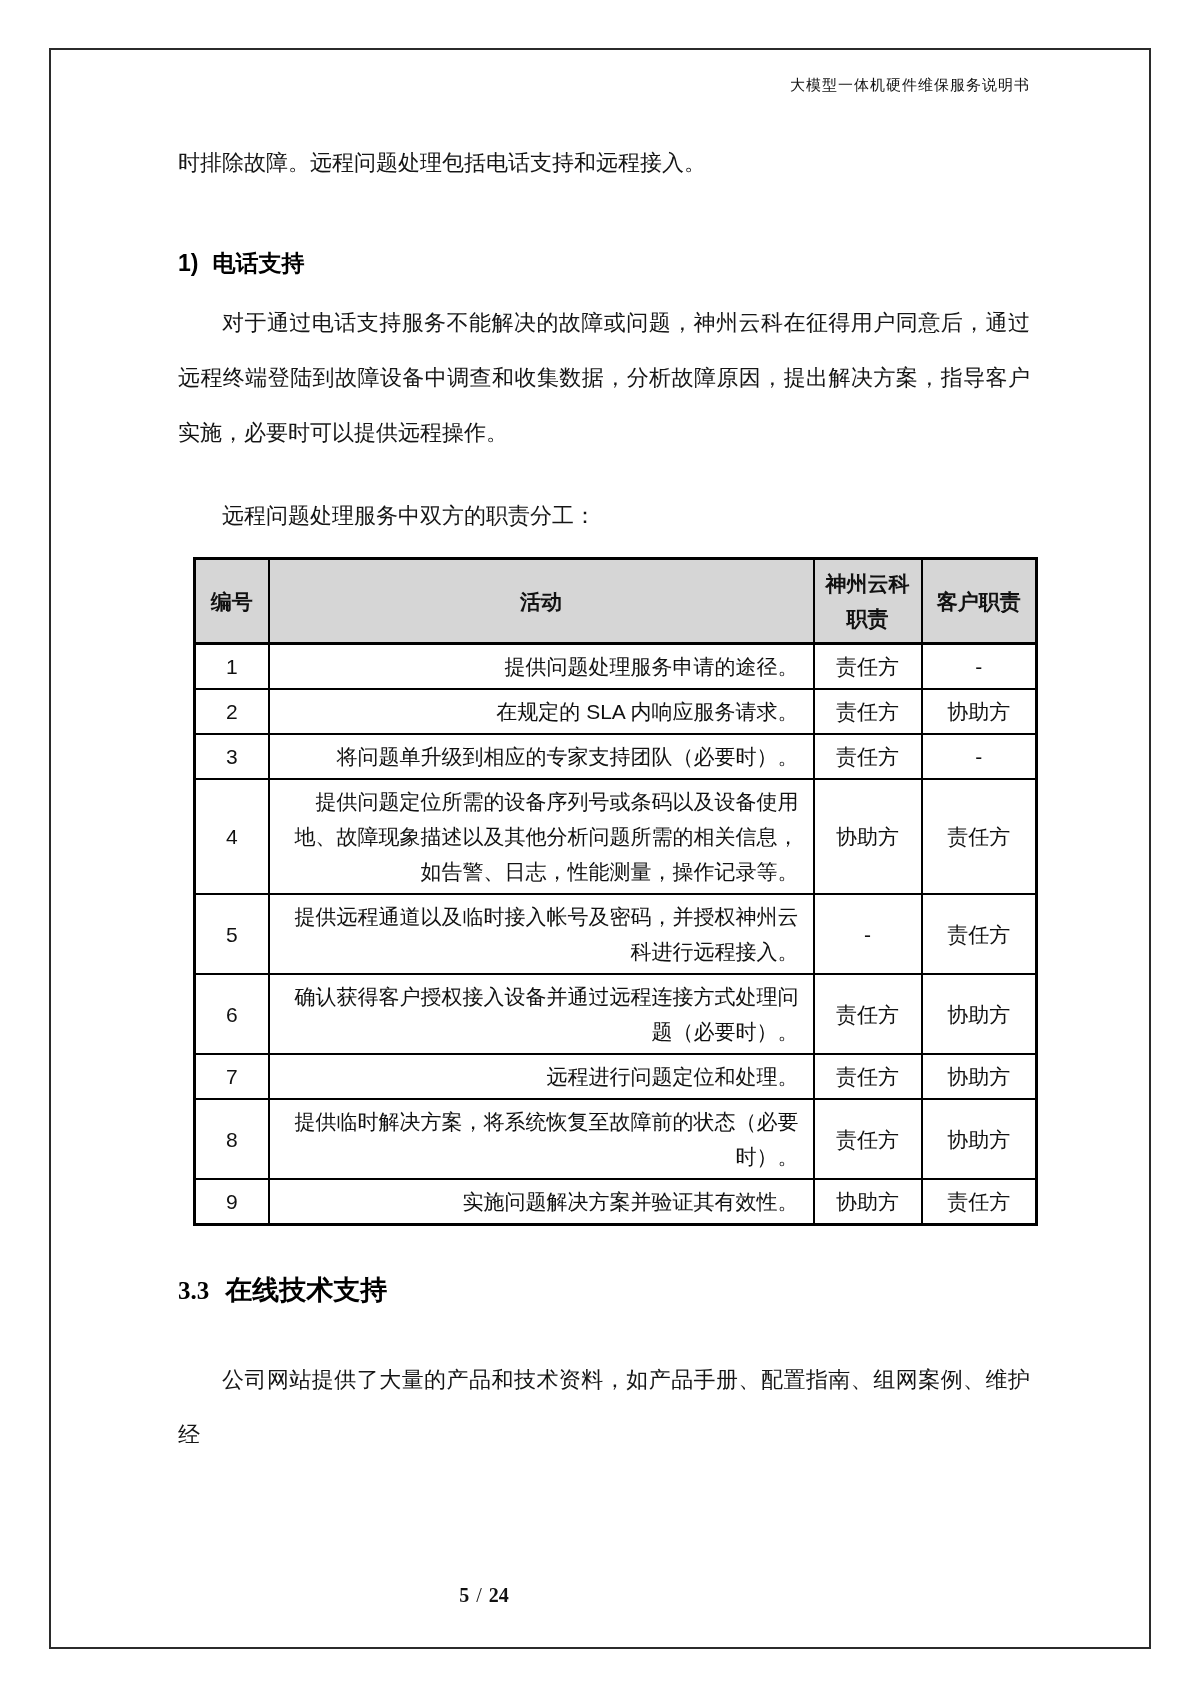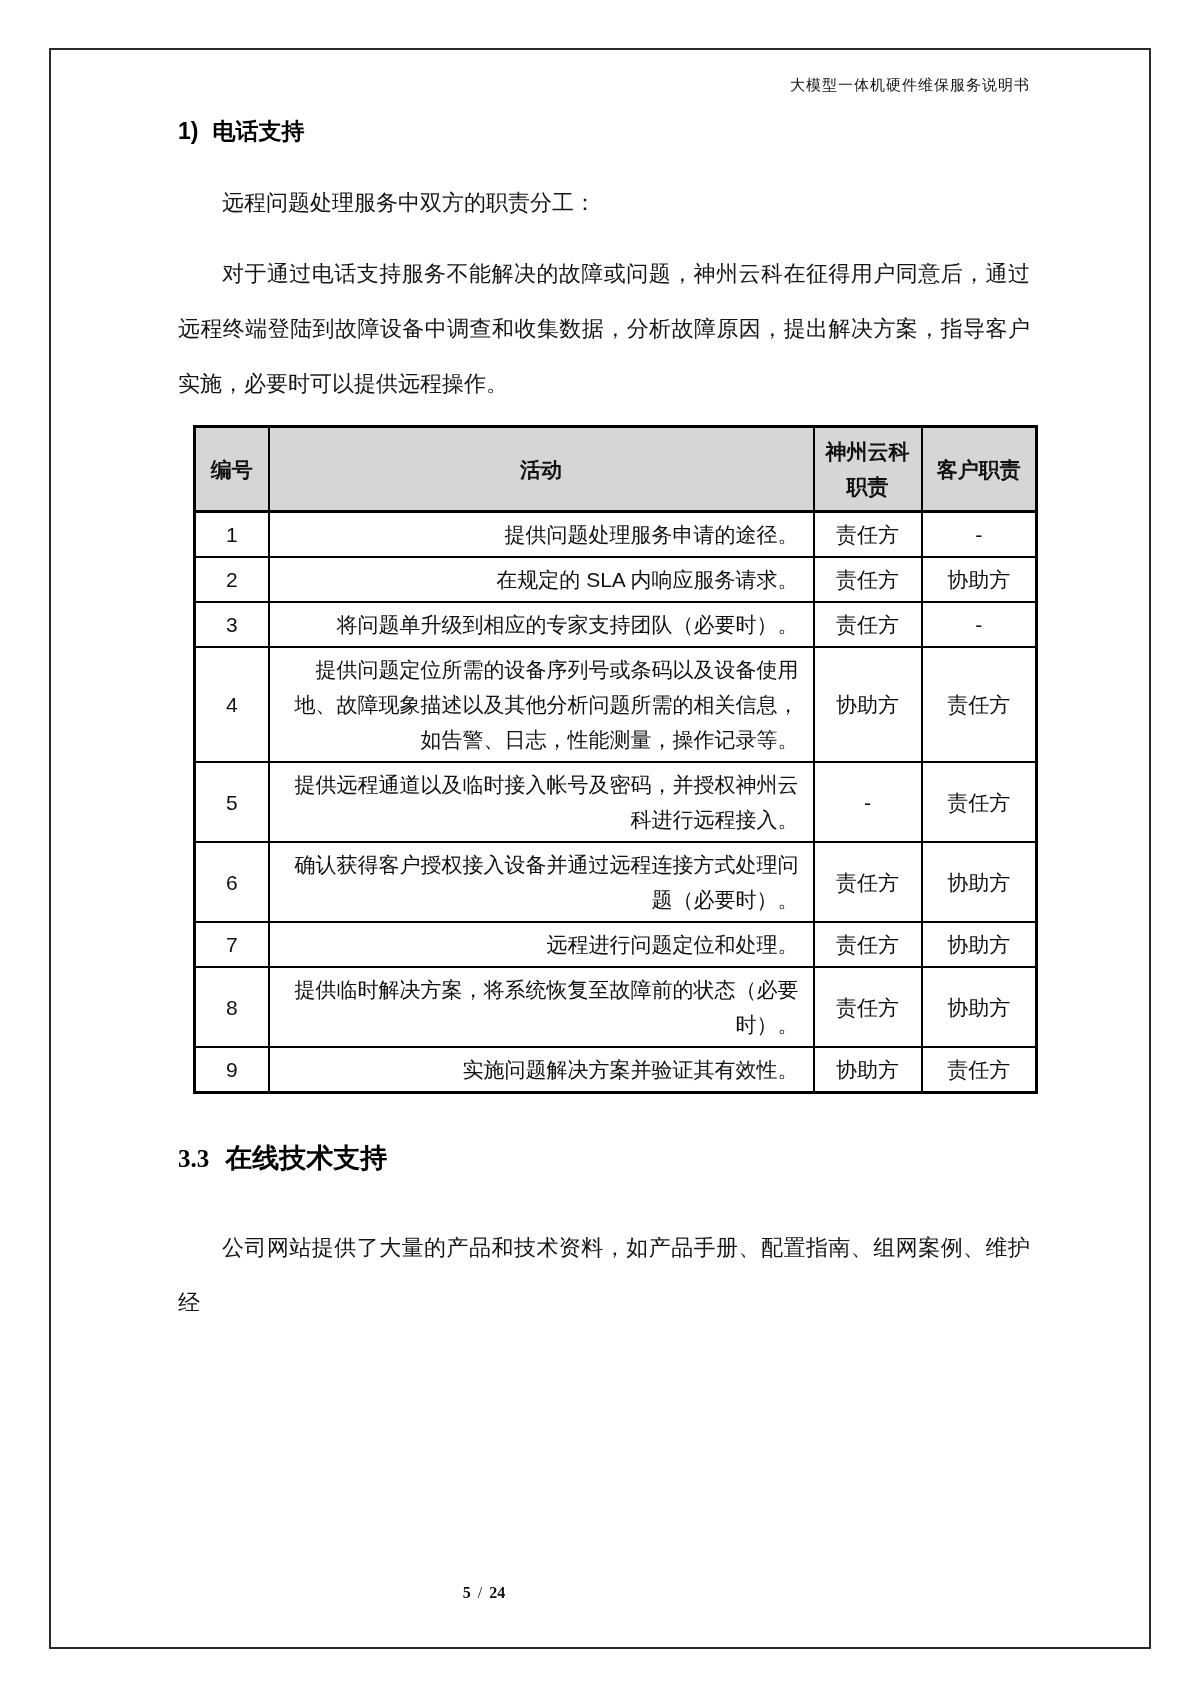--- a/index.html
+++ b/index.html
@@ -30,21 +30,21 @@
   }
   p.body-text {
     font-size: 22px;
     line-height: 55px;
     text-align: justify;
     color: #151515;
   }
   p.indent { text-indent: 2em; }
   .intro { margin-top: 40px; line-height: 28px; }
   h3.list-heading {
-    margin-top: 21px;
+    margin-top: 58px;
     font-size: 23px;
     font-weight: bold;
     color: #000;
   }
   h3.list-heading .h-num { margin-right: 14px; }
   .p-after-heading { margin-top: 16px; }
   .lead-in { margin-top: 28px; line-height: 50px; }
 
   table.resp-table {
     margin-top: 14px;
@@ -90,45 +90,46 @@
     margin-right: 16px;
   }
   h2.sub-heading .h-text { font-weight: bold; }
   .closing { margin-top: 44px; }
 
   .page-footer {
     position: absolute;
     top: 1584px; left: 0; width: 968px;
     text-align: center;
     font-family: "Liberation Serif", "DejaVu Serif", serif;
-    font-size: 16px;
+    font-size: 20px;
     color: #111;
   }
   .page-footer .num { font-weight: bold; }
   .page-footer .sep { font-weight: normal; padding: 0 7px; }
 </style>
 </head>
 <body>
 
 <div class="page-frame"></div>
 
 <div class="content">
 
   <div class="doc-header">大模型一体机硬件维保服务说明书</div>
 
+  <p class="body-text intro">时排除故障。远程问题处理包括电话支持和远程接入。</p>
 
   <h3 class="list-heading">
     <span class="h-num">1)</span><span class="h-text">电话支持</span>
   </h3>
 
 
 
+  <p class="body-text indent p-after-heading">对于通过电话支持服务不能解决的故障或问题，神州云科在征得用户同意后，通过远程终端登陆到故障设备中调查和收集数据，分析故障原因，提出解决方案，指导客户实施，必要时可以提供远程操作。</p>
+
   <p class="body-text indent lead-in">远程问题处理服务中双方的职责分工：</p>
-
-  <p class="body-text indent p-after-heading">对于通过电话支持服务不能解决的故障或问题，神州云科在征得用户同意后，通过远程终端登陆到故障设备中调查和收集数据，分析故障原因，提出解决方案，指导客户实施，必要时可以提供远程操作。</p>
 
   <table class="resp-table">
     <colgroup>
       <col class="c-id">
         <col class="c-act">
         <col class="c-vendor">
         <col class="c-cust">
     </colgroup>
     <thead>
       <tr>

